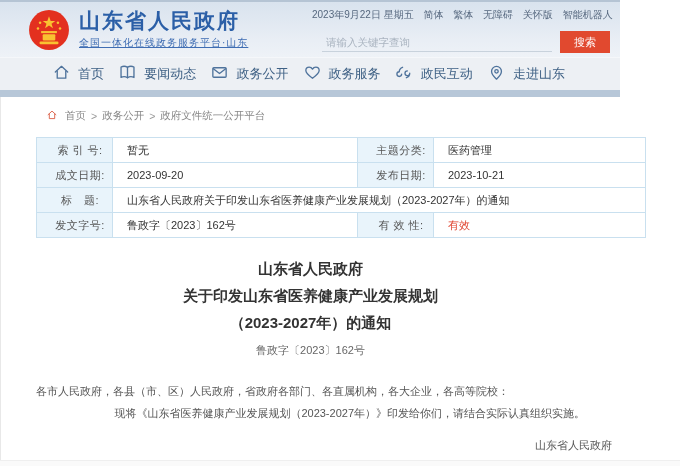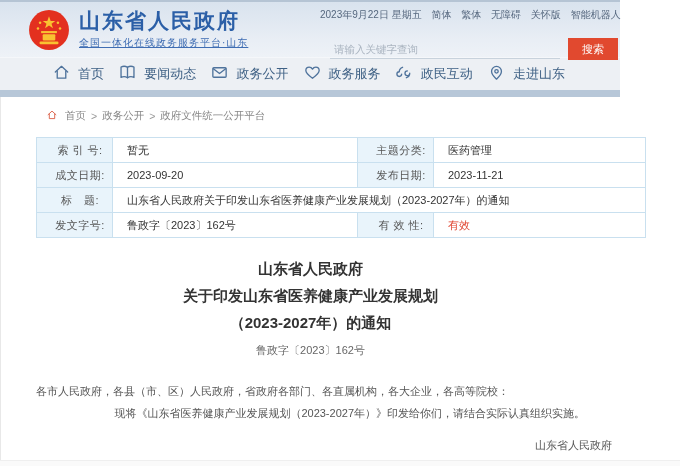--- a/index.html
+++ b/index.html
@@ -7,25 +7,25 @@
     font-family:"Liberation Sans","DejaVu Sans",sans-serif; }
   .page { width:620px; height:466px; position:relative; background:#c2410c; }
 
   
   .header { height:57px; background:linear-gradient(180deg,#d9e3ee 0%,#e9eef5 70%,#eef2f7 100%);
     border-top:2px solid #b5c4d4; display:flex; align-items:center; padding:0 4px 0 28px; position:relative; }
   .logo { width:42px; height:42px; flex:0 0 auto; cursor:pointer; }
   .brand { margin-left:9px; }
   .site-title { color:#2b5fa7; font-size:21px; font-weight:bold; letter-spacing:2px; line-height:24px; }
   .site-subtitle { color:#3f6db3; font-size:10px; letter-spacing:1px; margin-top:3px;text-decoration:underline; }
-  .header-right { position:absolute; right:0; top:6px; width:300px; text-align:right; padding-right:2px; }
+  .header-right { position:absolute; right:8px; top:6px; width:300px; text-align:right; padding-right:2px; }
   .top-links { font-size:10px; color:#55677e; white-space:nowrap; }
   .top-links span { margin-left:7px; cursor:pointer; }
   .top-links .date { cursor:default; margin-left:0; }
-  .search-row { margin-top:16px; display:flex; align-items:center; justify-content:flex-end; }
+  .search-row { margin-top:9px; display:flex; align-items:center; justify-content:flex-end; }
   .search-input { width:230px; height:20px; background:transparent; border:none;
     border-bottom:1px solid #c8d2dc; font-size:10.5px; color:#333; padding:0 4px; outline:none; }
   .search-input::placeholder { color:#aab4c0; }
   .search-btn { width:50px; height:22px; background:#e1492f; color:#fff; border:none;
     font-size:11px; margin-left:8px; cursor:pointer; }
 
   
   .nav { height:33px; background:#edf0f4; border-top:1px solid #f5f7fa; display:flex;
     align-items:center; justify-content:space-between; padding:0 55px 0 52px; }
   .nav-item { display:flex; align-items:center; cursor:pointer; color:#3f6185; font-size:13px; }
@@ -171,21 +171,21 @@
           <tr>
         <td class="lbl">索 引 号:</td>
         <td class="val">暂无</td>
         <td class="lbl">主题分类:</td>
         <td class="val">医药管理</td>
       </tr>
       <tr>
         <td class="lbl">成文日期:</td>
         <td class="val">2023-09-20</td>
         <td class="lbl">发布日期:</td>
-        <td class="val">2023-11-21</td>
+        <td class="val">2023-10-21</td>
       </tr>
       <tr>
         <td class="lbl">标　题:</td>
         <td class="val" colspan="3">山东省人民政府关于印发山东省医养健康产业发展规划（2023-2027年）的通知</td>
       </tr>
       <tr>
         <td class="lbl">发文字号:</td>
         <td class="val">鲁政字〔2023〕162号</td>
         <td class="lbl">有 效 性:</td>
         <td class="val valid">有效</td>

